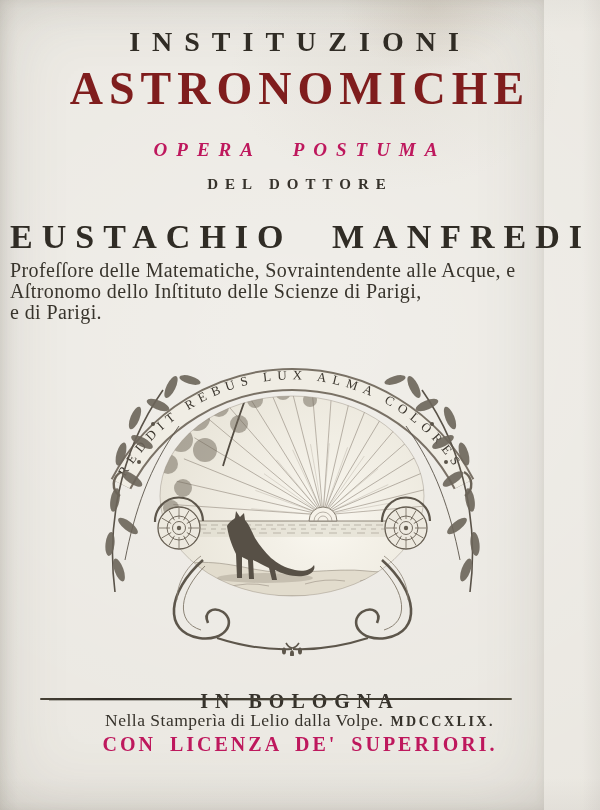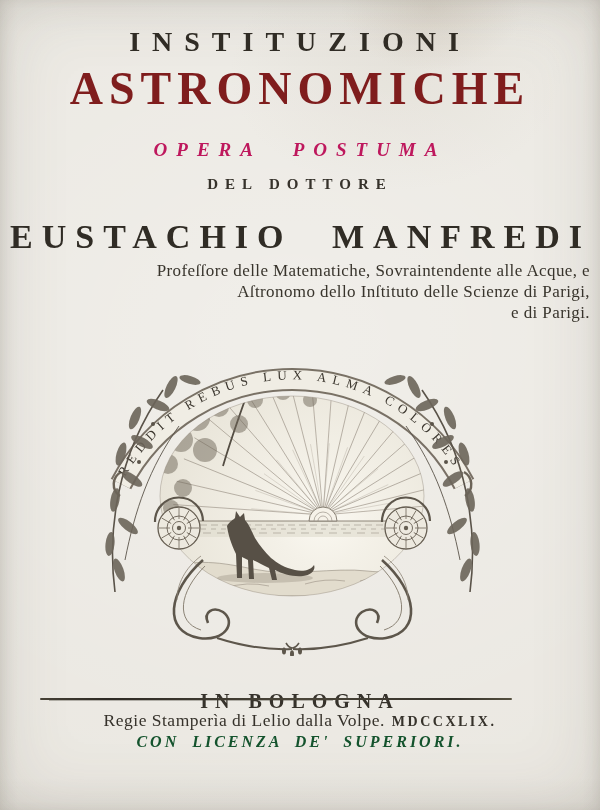--- a/index.html
+++ b/index.html
@@ -9,39 +9,39 @@
     color:#36322b;
     background-color:#e9e6df;
     background-image:
       radial-gradient(130px 90px at 72% 1%, rgba(168,152,128,.20), transparent 70%),
       radial-gradient(240px 170px at 66% 9%, rgba(170,158,136,.10), transparent 70%),
       radial-gradient(900px 760px at 48% 42%, rgba(255,255,255,.34), transparent 85%),
       linear-gradient(90deg, rgba(110,104,94,.10) 0, transparent 3%, transparent 97%, rgba(110,104,94,.08) 100%),
       linear-gradient(0deg, rgba(110,104,94,.07) 0, transparent 4%, transparent 96%, rgba(110,104,94,.05) 100%);
   }
   .scan{
-    position:relative;width:600px;height:810px;
+    position:relative;width:544px;height:810px;
     box-shadow: inset 0 0 70px rgba(95,88,72,.16), inset 0 0 10px rgba(95,88,72,.10);
   }
   .line{position:absolute;left:10px;width:580px;text-align:center;white-space:nowrap;}
   .title1{top:26px;font-size:28px;letter-spacing:12px;font-weight:600;color:#302c25;}
   .title2{top:62px;font-size:46px;letter-spacing:6px;font-weight:600;color:#7f1d1d;}
   .opera{top:139px;font-size:19px;font-style:italic;letter-spacing:9px;word-spacing:18px;font-weight:600;color:#be185d;}
   .dottore{top:176px;font-size:15px;letter-spacing:7px;font-weight:600;}
   .author{top:218px;font-size:34px;letter-spacing:9px;word-spacing:22px;font-weight:600;color:#302c25;}
-  .creds{position:absolute;top:260px;left:10px;width:580px;text-align:right;font-size:17px;line-height:21px;letter-spacing:.4px;color:#38342c;}
+  .creds{position:absolute;top:260px;left:10px;width:580px;text-align:left;font-size:20px;line-height:21px;letter-spacing:.4px;color:#38342c;}
   .creds div{white-space:nowrap;}
   .vignette{position:absolute;top:360px;left:105px;width:375px;height:296px;}
   .place{top:690px;font-size:20px;letter-spacing:7px;font-weight:700;}
   .rule{position:absolute;top:698px;left:40px;width:472px;height:2px;border-radius:1px;
         background:linear-gradient(90deg,#464136 0%,#2e2a24 14%,#4b4639 55%,#35312a 88%,#55503f 100%);}
   .rule::after{content:"";position:absolute;left:2%;top:2px;width:60%;height:1px;background:rgba(70,65,54,.35);}
   .imprint{top:710px;font-size:17.5px;letter-spacing:.5px;color:#36322b;}
   .imprint .year{font-size:14px;letter-spacing:2.5px;margin-left:7px;font-weight:600;margin-top:44px;}
-  .license{top:733px;font-size:16px;font-style:italic;letter-spacing:3px;word-spacing:6px;font-weight:600;color:#14532d;}
+  .license{top:733px;font-size:20px;letter-spacing:3px;word-spacing:6px;font-weight:600;color:#be185d;}
   svg text{font-family:"Liberation Serif", serif;}
 </style>
 </head>
 <body>
 
 <div class="scan">
 
   <div class="line title1">INSTITUZIONI</div>
   <div class="line title2">ASTRONOMICHE</div>
   <div class="line opera">OPERA POSTUMA</div>
@@ -232,17 +232,17 @@
         <ellipse cx="179" cy="291" rx="2" ry="3.5" fill="#5d564b"></ellipse>
         <ellipse cx="187" cy="294" rx="2" ry="3.8" fill="#5d564b"></ellipse>
         <ellipse cx="195" cy="291" rx="2" ry="3.5" fill="#5d564b"></ellipse>
       </g>
     </svg>
   </div>
 
   <div class="line place">IN BOLOGNA</div>
   <div class="rule"></div>
   <div class="line imprint">
-    <span>Regie Stamperìa di Lelio dalla Volpe.</span><span class="year">MDCCXLIX.</span>
+    <span>Nella Stamperìa di Lelio dalla Volpe.</span><span class="year">MDCCXLIX.</span>
   </div>
   <div class="line license">CON LICENZA DE' SUPERIORI.</div>
 
 </div>
 
 </body></html>

